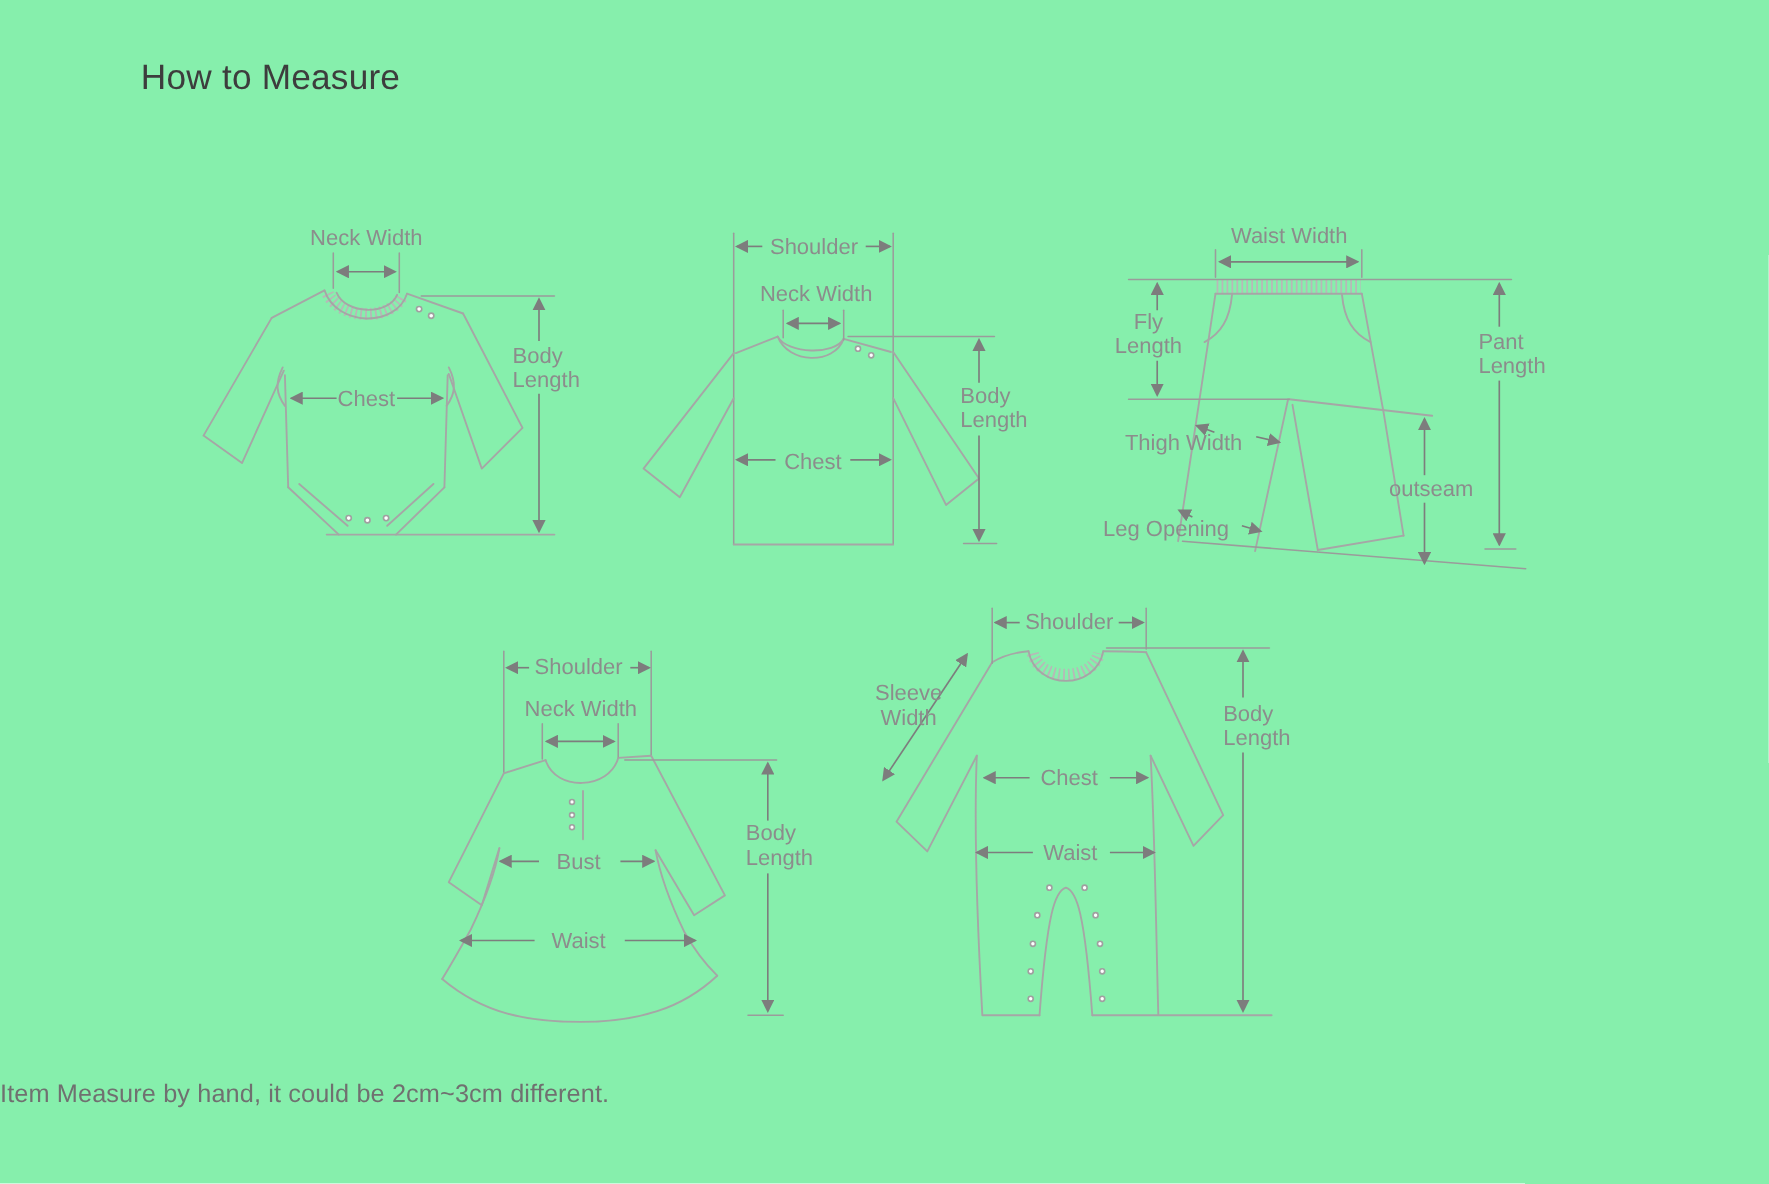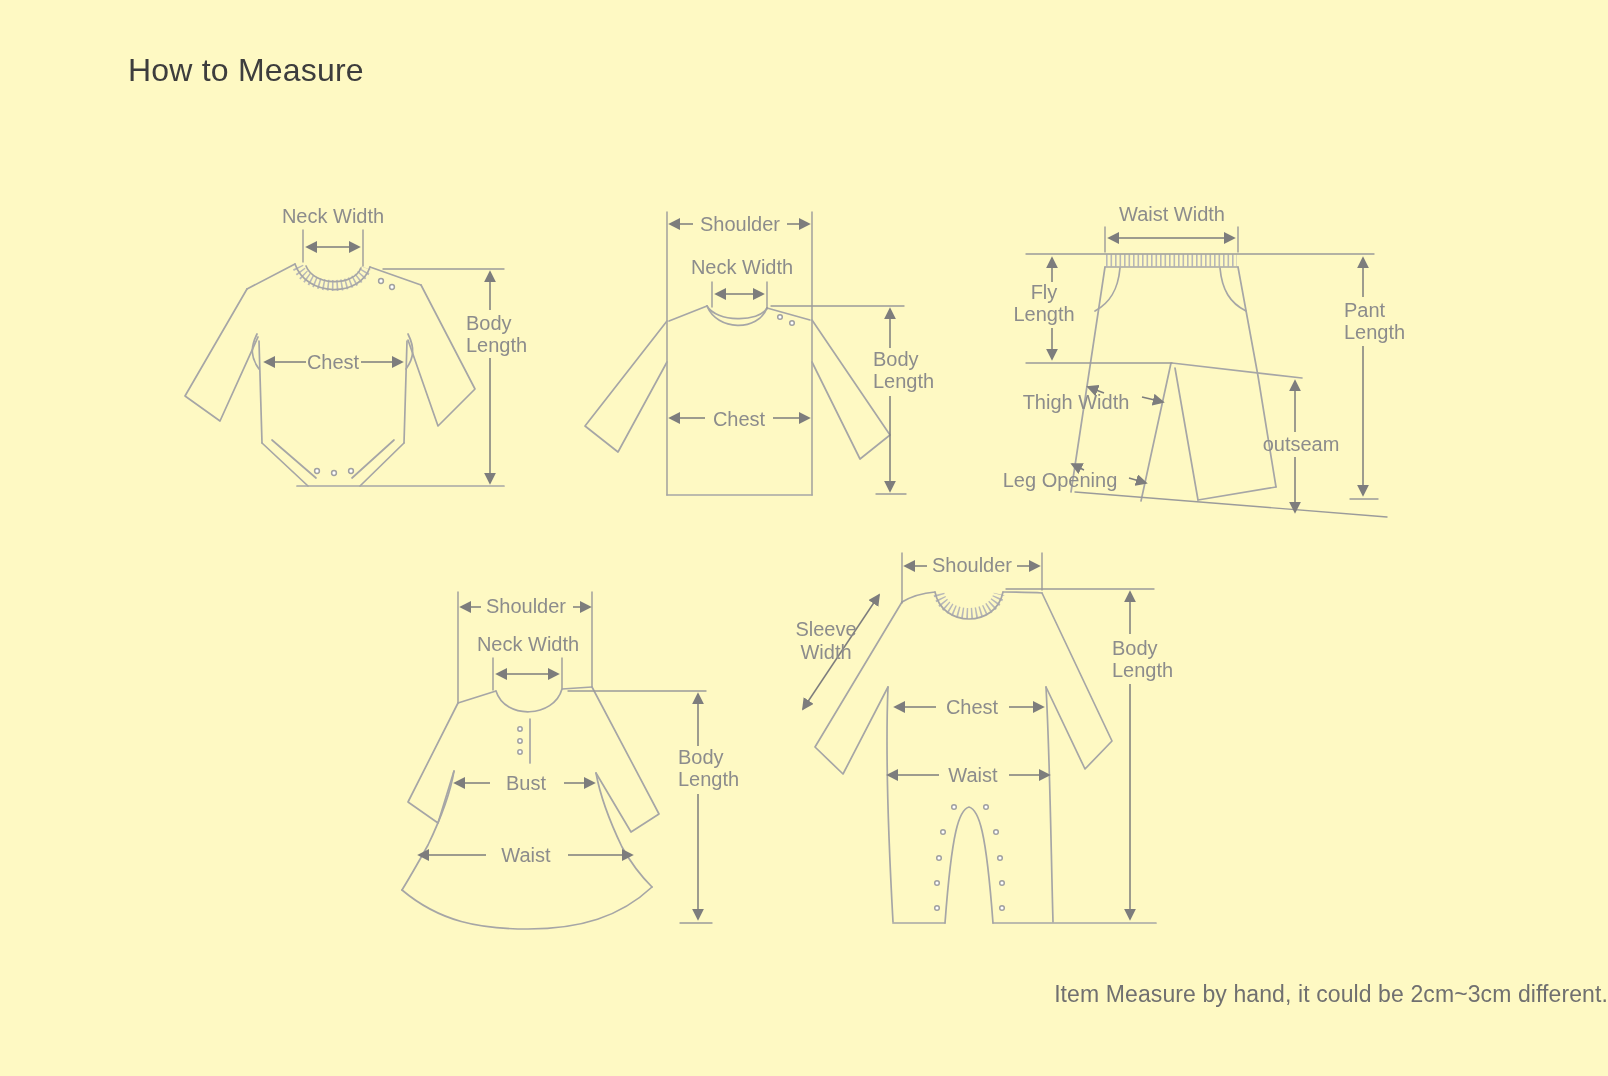--- a/index.html
+++ b/index.html
@@ -1,22 +1,22 @@
 <!DOCTYPE html>
 <html><head>
 <meta charset="utf-8">
 <style>
   html,body{margin:0;padding:0;background:#ffffff;}
-  .page{position:relative;width:1608px;height:1076px;background:#fef9c3;overflow:hidden;
+  .page{position:relative;width:1608px;height:1076px;background:#86efac;overflow:hidden;
         font-family:"Liberation Sans",sans-serif;}
   .title{position:absolute;left:128px;top:52px;font-size:32px;color:#3d3d3d;
          letter-spacing:.2px;white-space:nowrap;}
   .subtitle{position:absolute;left:128px;top:103px;font-size:23px;color:#3f3f3f;
          letter-spacing:.1px;white-space:nowrap;}
-  .footer-note{position:absolute;left:0;top:981px;width:100%;text-align:right;
+  .footer-note{position:absolute;left:0;top:981px;width:100%;text-align:left;
          font-size:23px;color:#707070;letter-spacing:.1px;}
   .diagram{position:absolute;}
   .d1{left:170px;top:190px;} .d2{left:570px;top:190px;} .d3{left:968px;top:190px;}
   .d4{left:340px;top:560px;} .d5{left:760px;top:520px;}
   .outline{fill:none;stroke:#a6a6a6;stroke-width:1.7;stroke-linecap:round;stroke-linejoin:round;}
   .tick{fill:none;stroke:#9b9b9b;stroke-width:1.4;stroke-linecap:round;}
   .measure{fill:none;stroke:#7d7d7d;stroke-width:1.5;}
   .rib{fill:none;stroke:#b8b8b8;stroke-width:11;stroke-dasharray:1.6 2.9;}
   .rib-band{fill:none;stroke:#b8b8b8;stroke-width:12;stroke-dasharray:1.6 2.9;}
   .dot{fill:#ffffff;stroke:#a0a0a0;stroke-width:1.5;}

